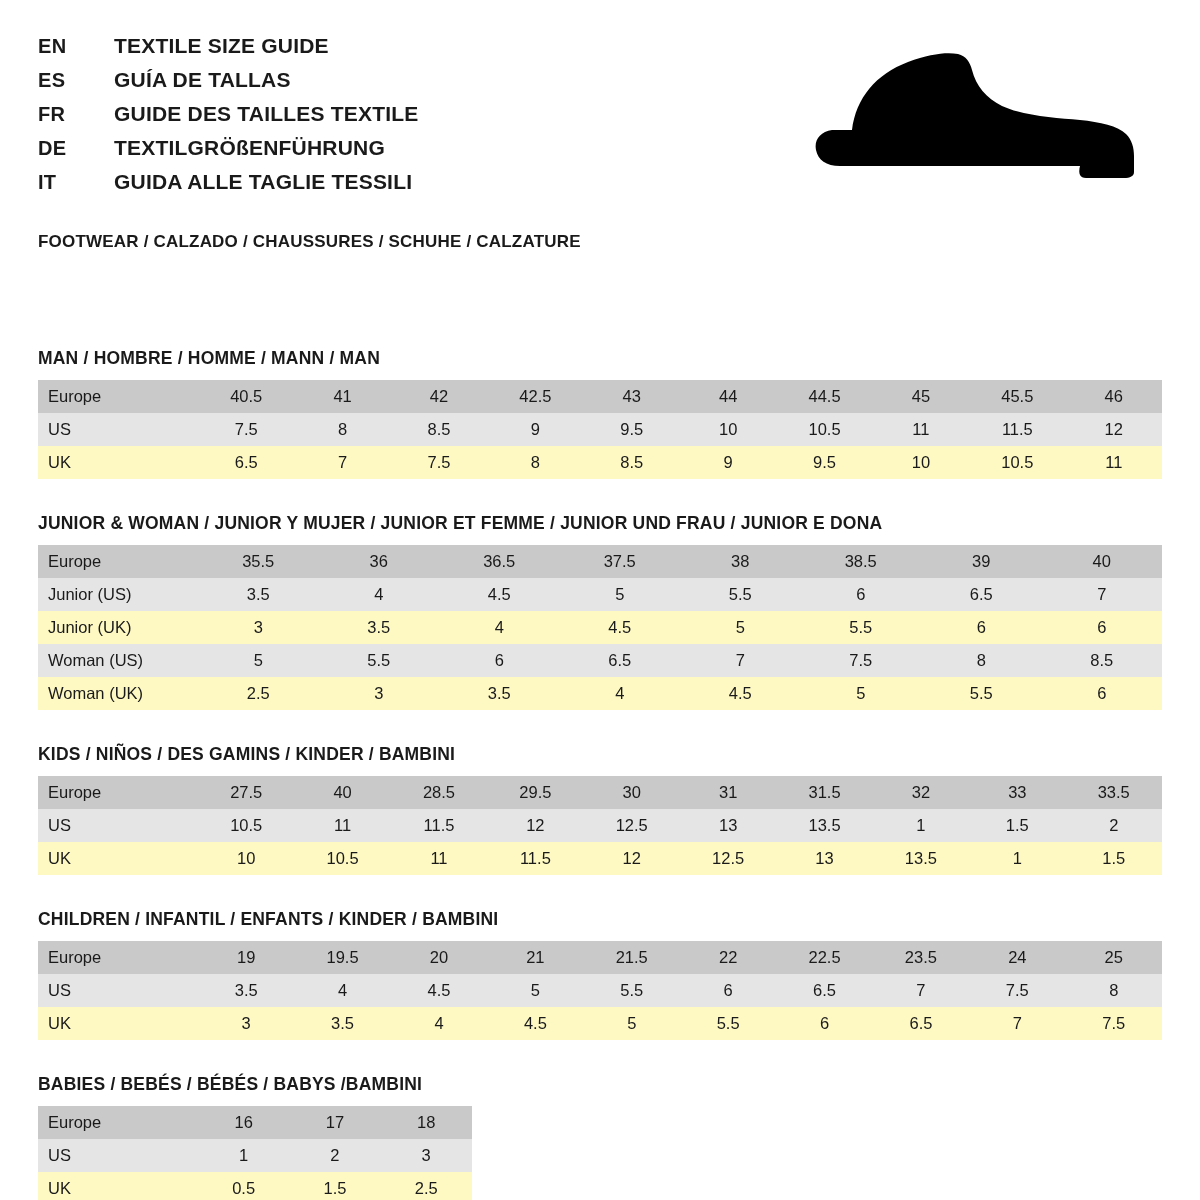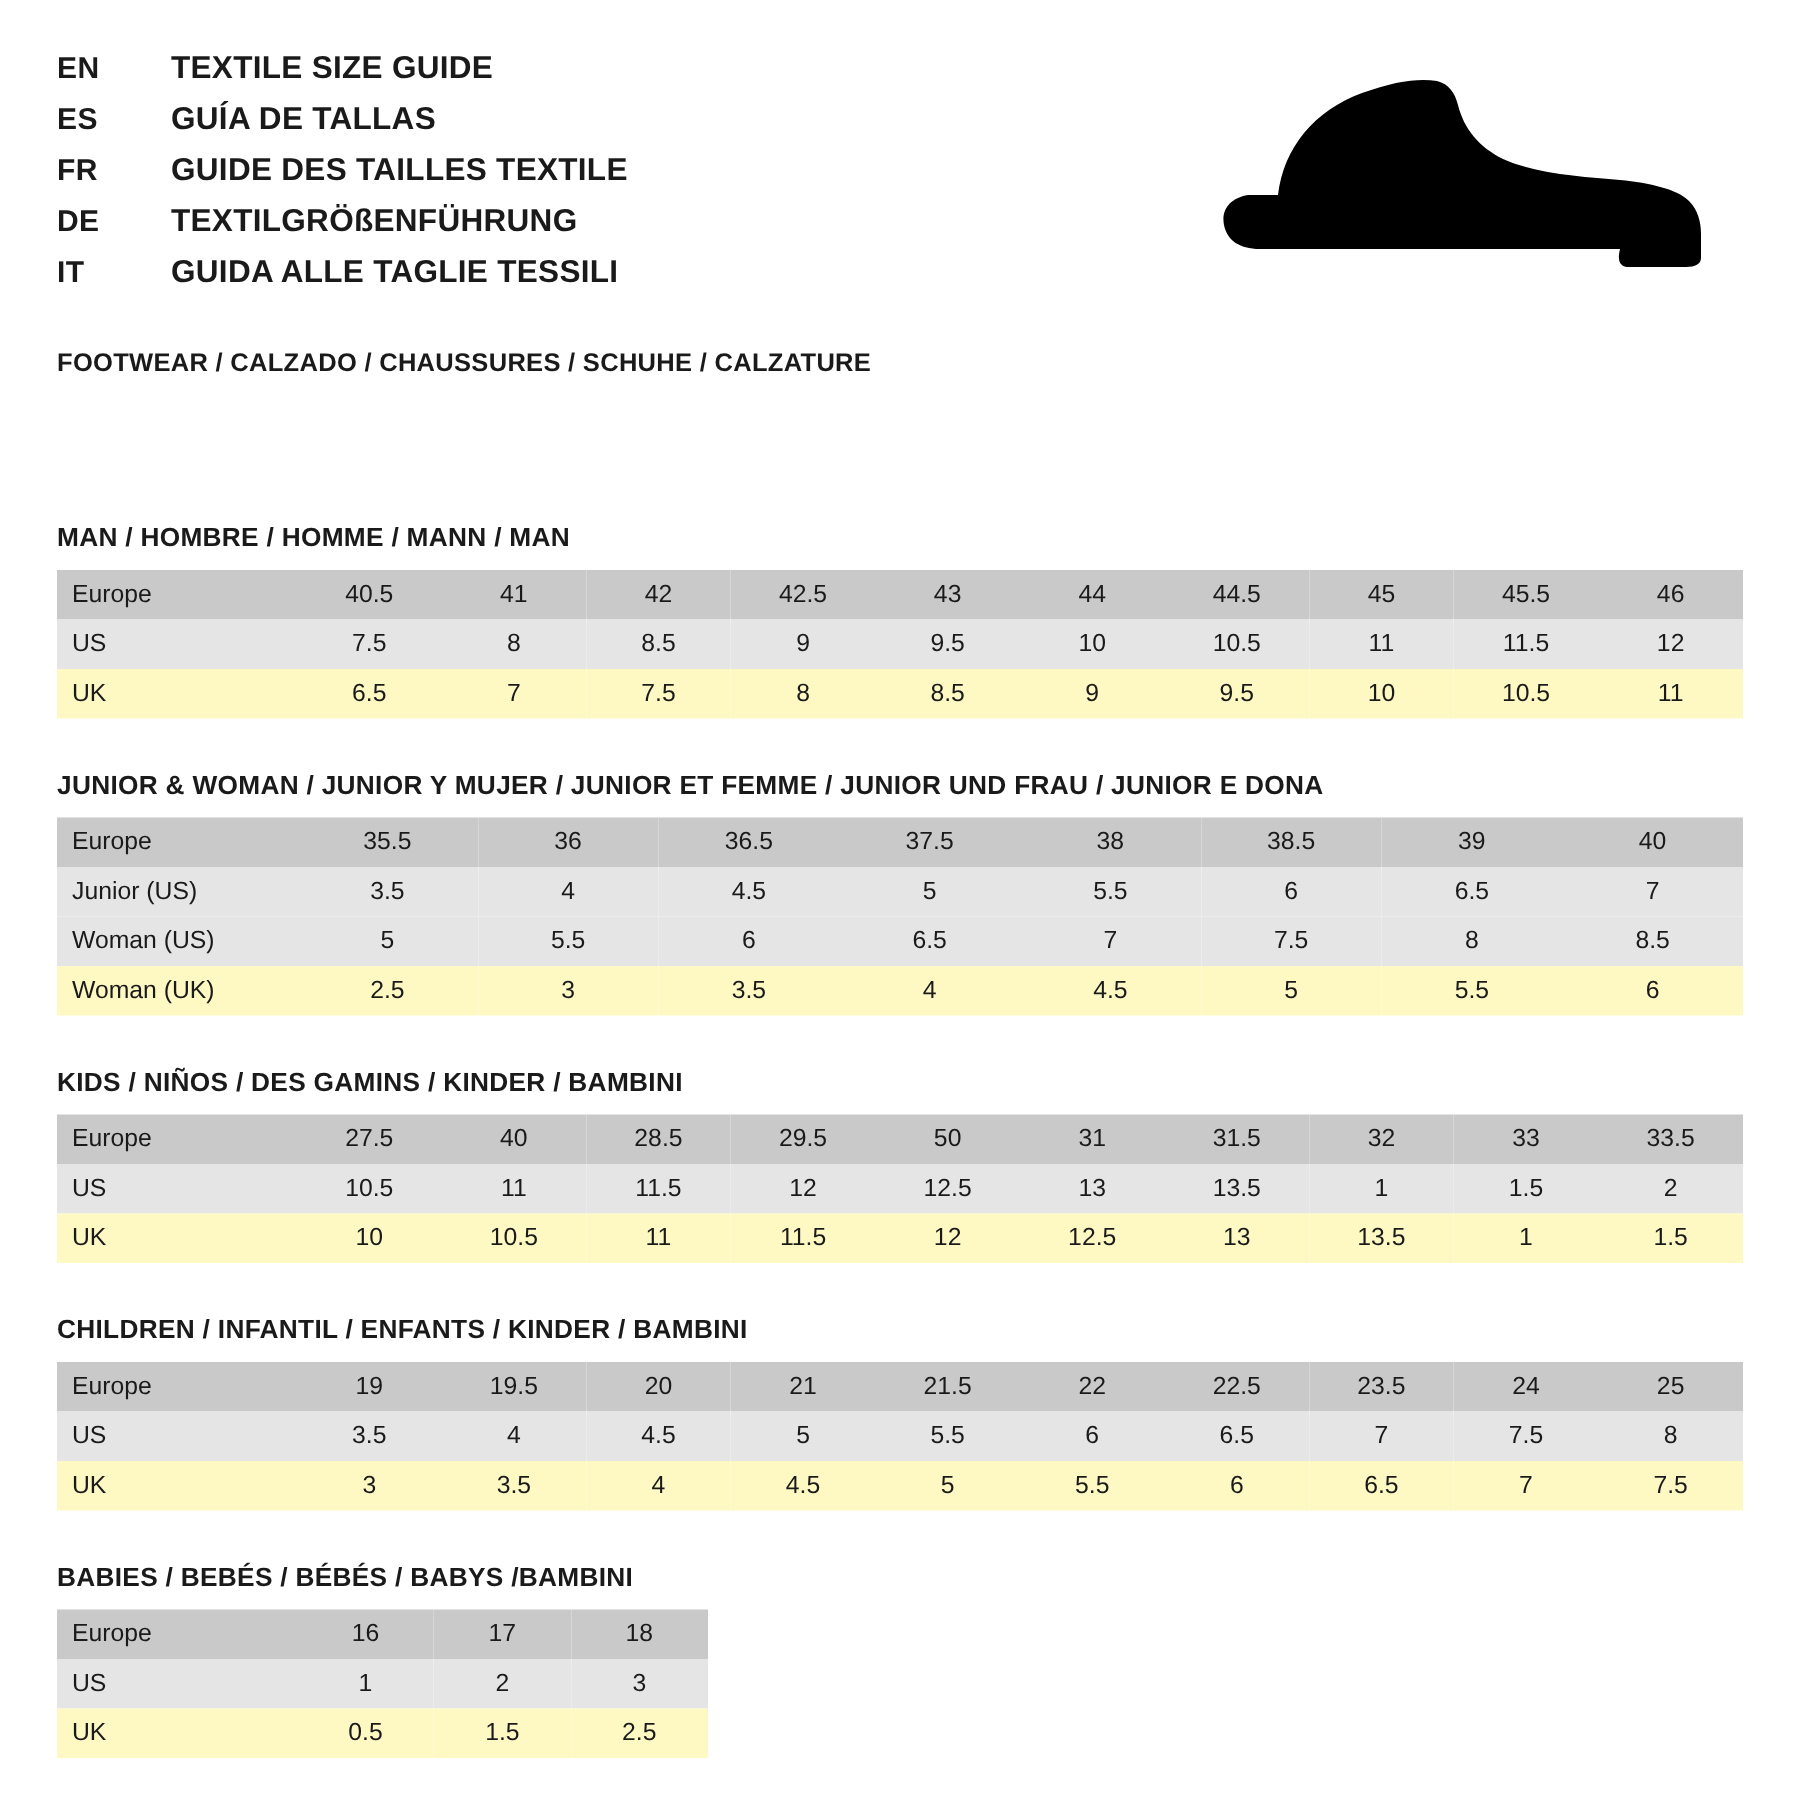--- a/index.html
+++ b/index.html
@@ -214,20 +214,31 @@
             <td class="rowlabel">Junior (US)</td>
             <td>3.5</td>
             <td>4</td>
             <td>4.5</td>
             <td>5</td>
             <td>5.5</td>
             <td>6</td>
             <td>6.5</td>
             <td>7</td>
           </tr>
+          <tr class="lightshaded">
+            <td class="rowlabel">Junior (UK)</td>
+            <td>3</td>
+            <td>3.5</td>
+            <td>4</td>
+            <td>4.5</td>
+            <td>5</td>
+            <td>5.5</td>
+            <td>6</td>
+            <td>6</td>
+          </tr>
           <tr class="plain">
             <td class="rowlabel">Woman (US)</td>
             <td>5</td>
             <td>5.5</td>
             <td>6</td>
             <td>6.5</td>
             <td>7</td>
             <td>7.5</td>
             <td>8</td>
             <td>8.5</td>
@@ -250,21 +261,21 @@
     <div class="section">
       <div class="section-title">KIDS / NIÑOS / DES GAMINS / KINDER / BAMBINI</div>
       <table class="size-table">
         <tbody>
           <tr class="shaded">
             <td class="rowlabel">Europe</td>
             <td>27.5</td>
             <td>40</td>
             <td>28.5</td>
             <td>29.5</td>
-            <td>50</td>
+            <td>30</td>
             <td>31</td>
             <td>31.5</td>
             <td>32</td>
             <td>33</td>
             <td>33.5</td>
           </tr>
           <tr class="plain">
             <td class="rowlabel">US</td>
             <td>10.5</td>
             <td>11</td>

